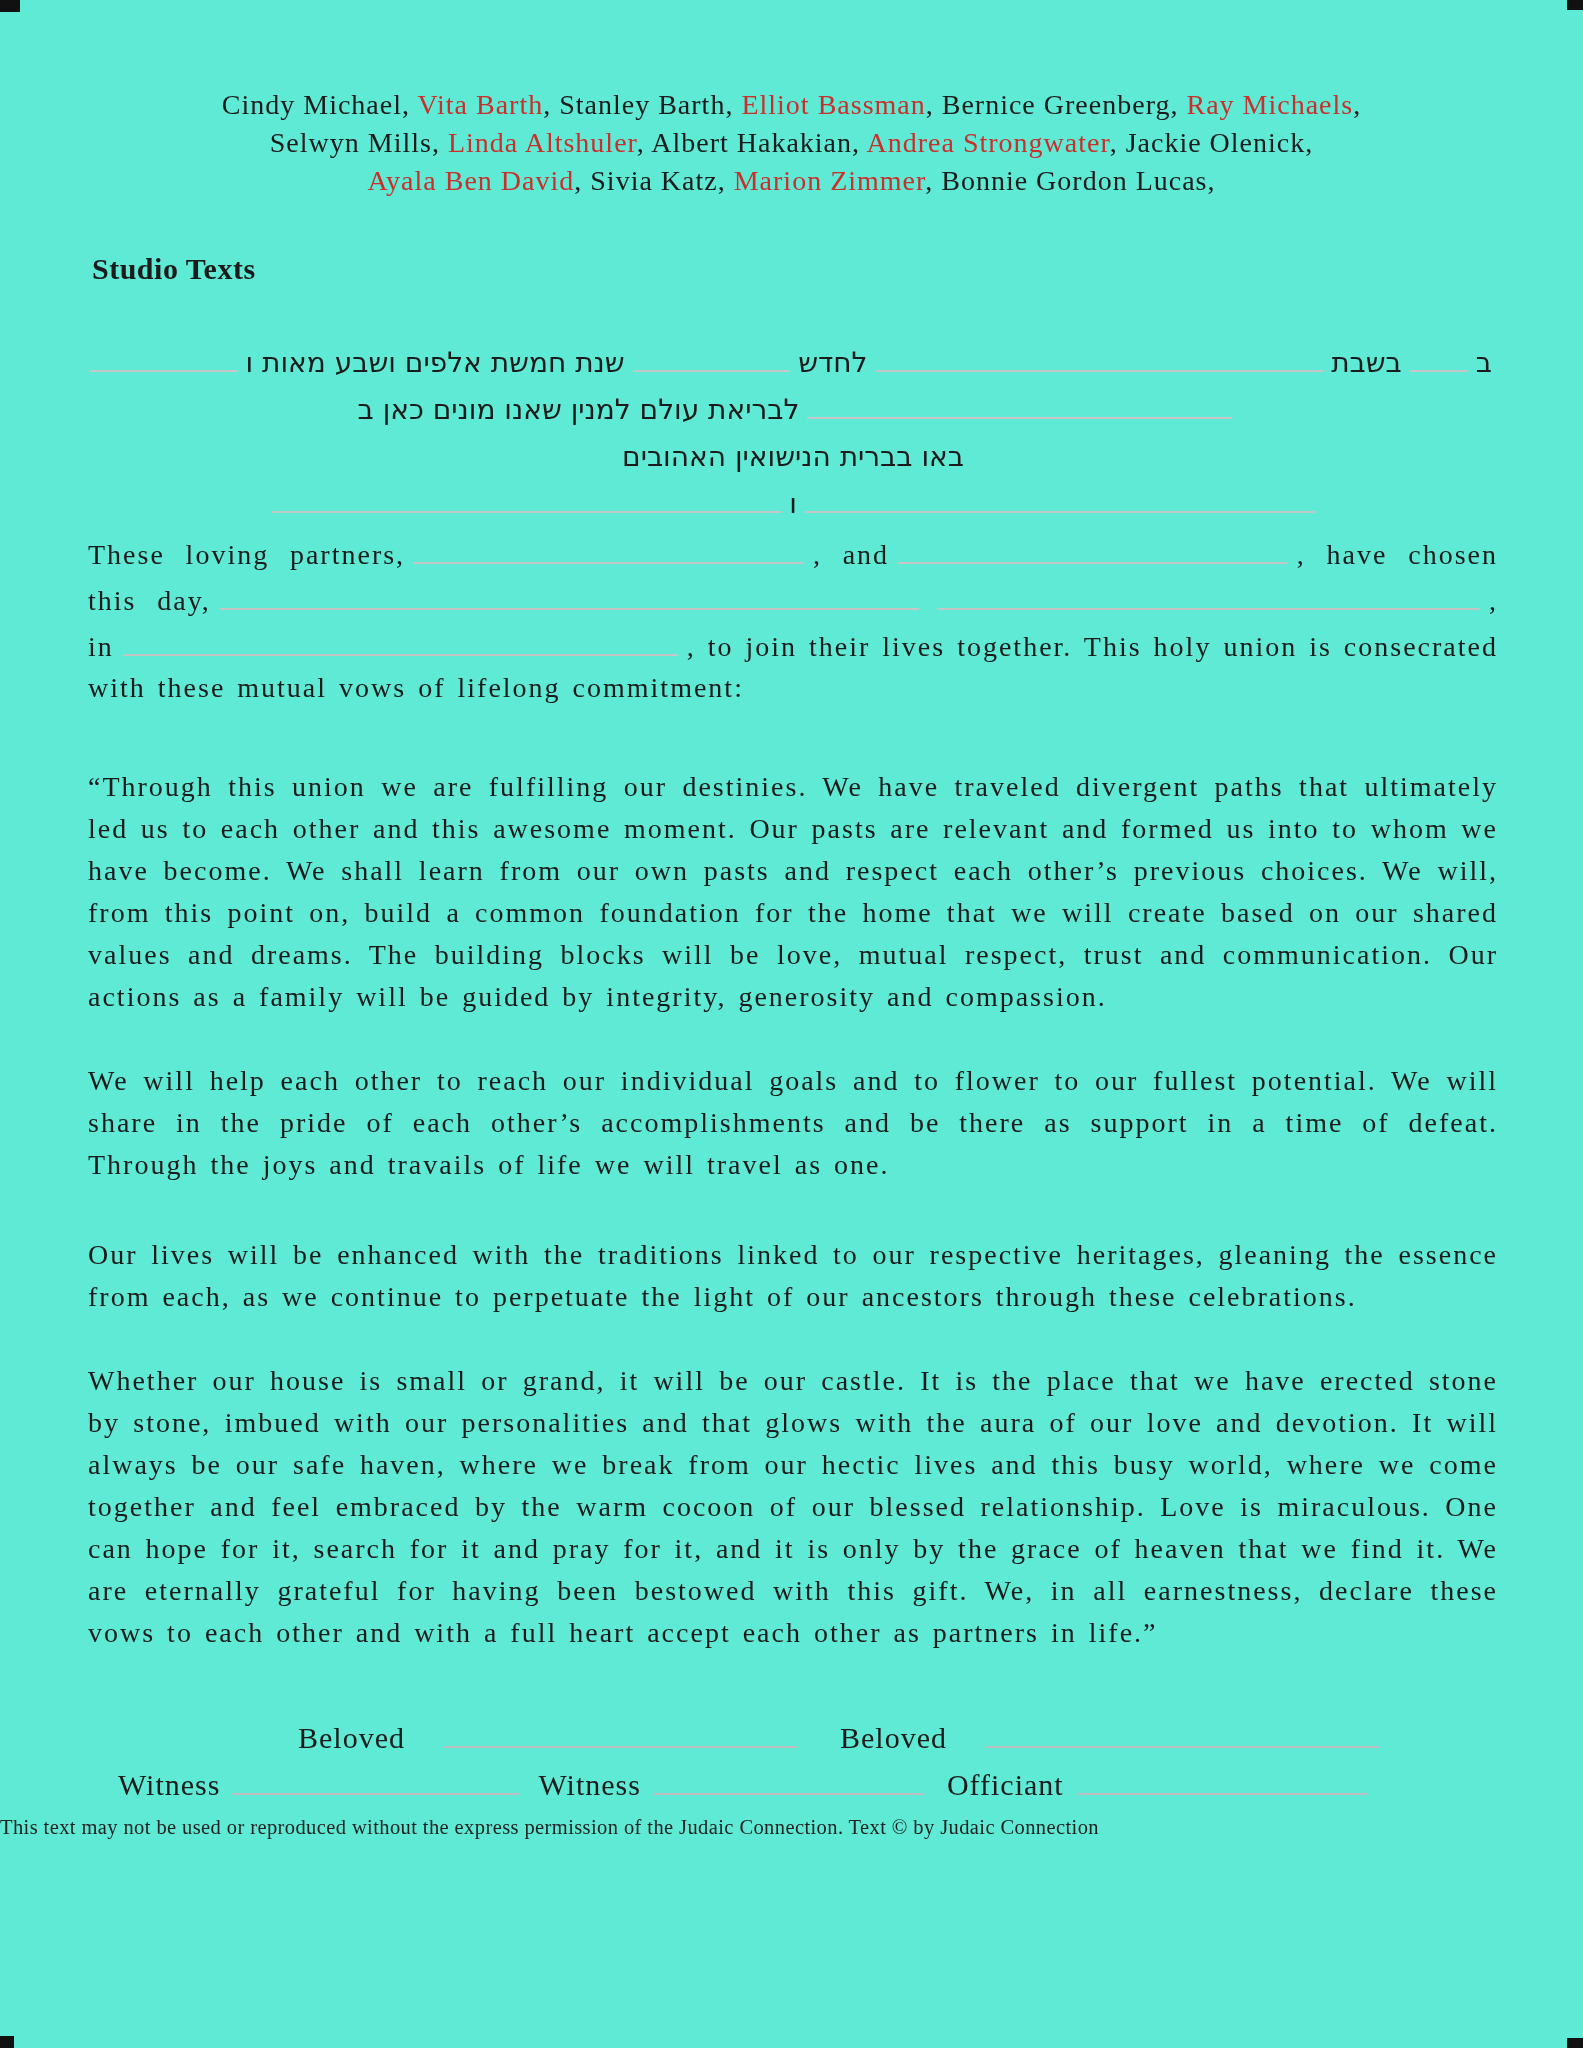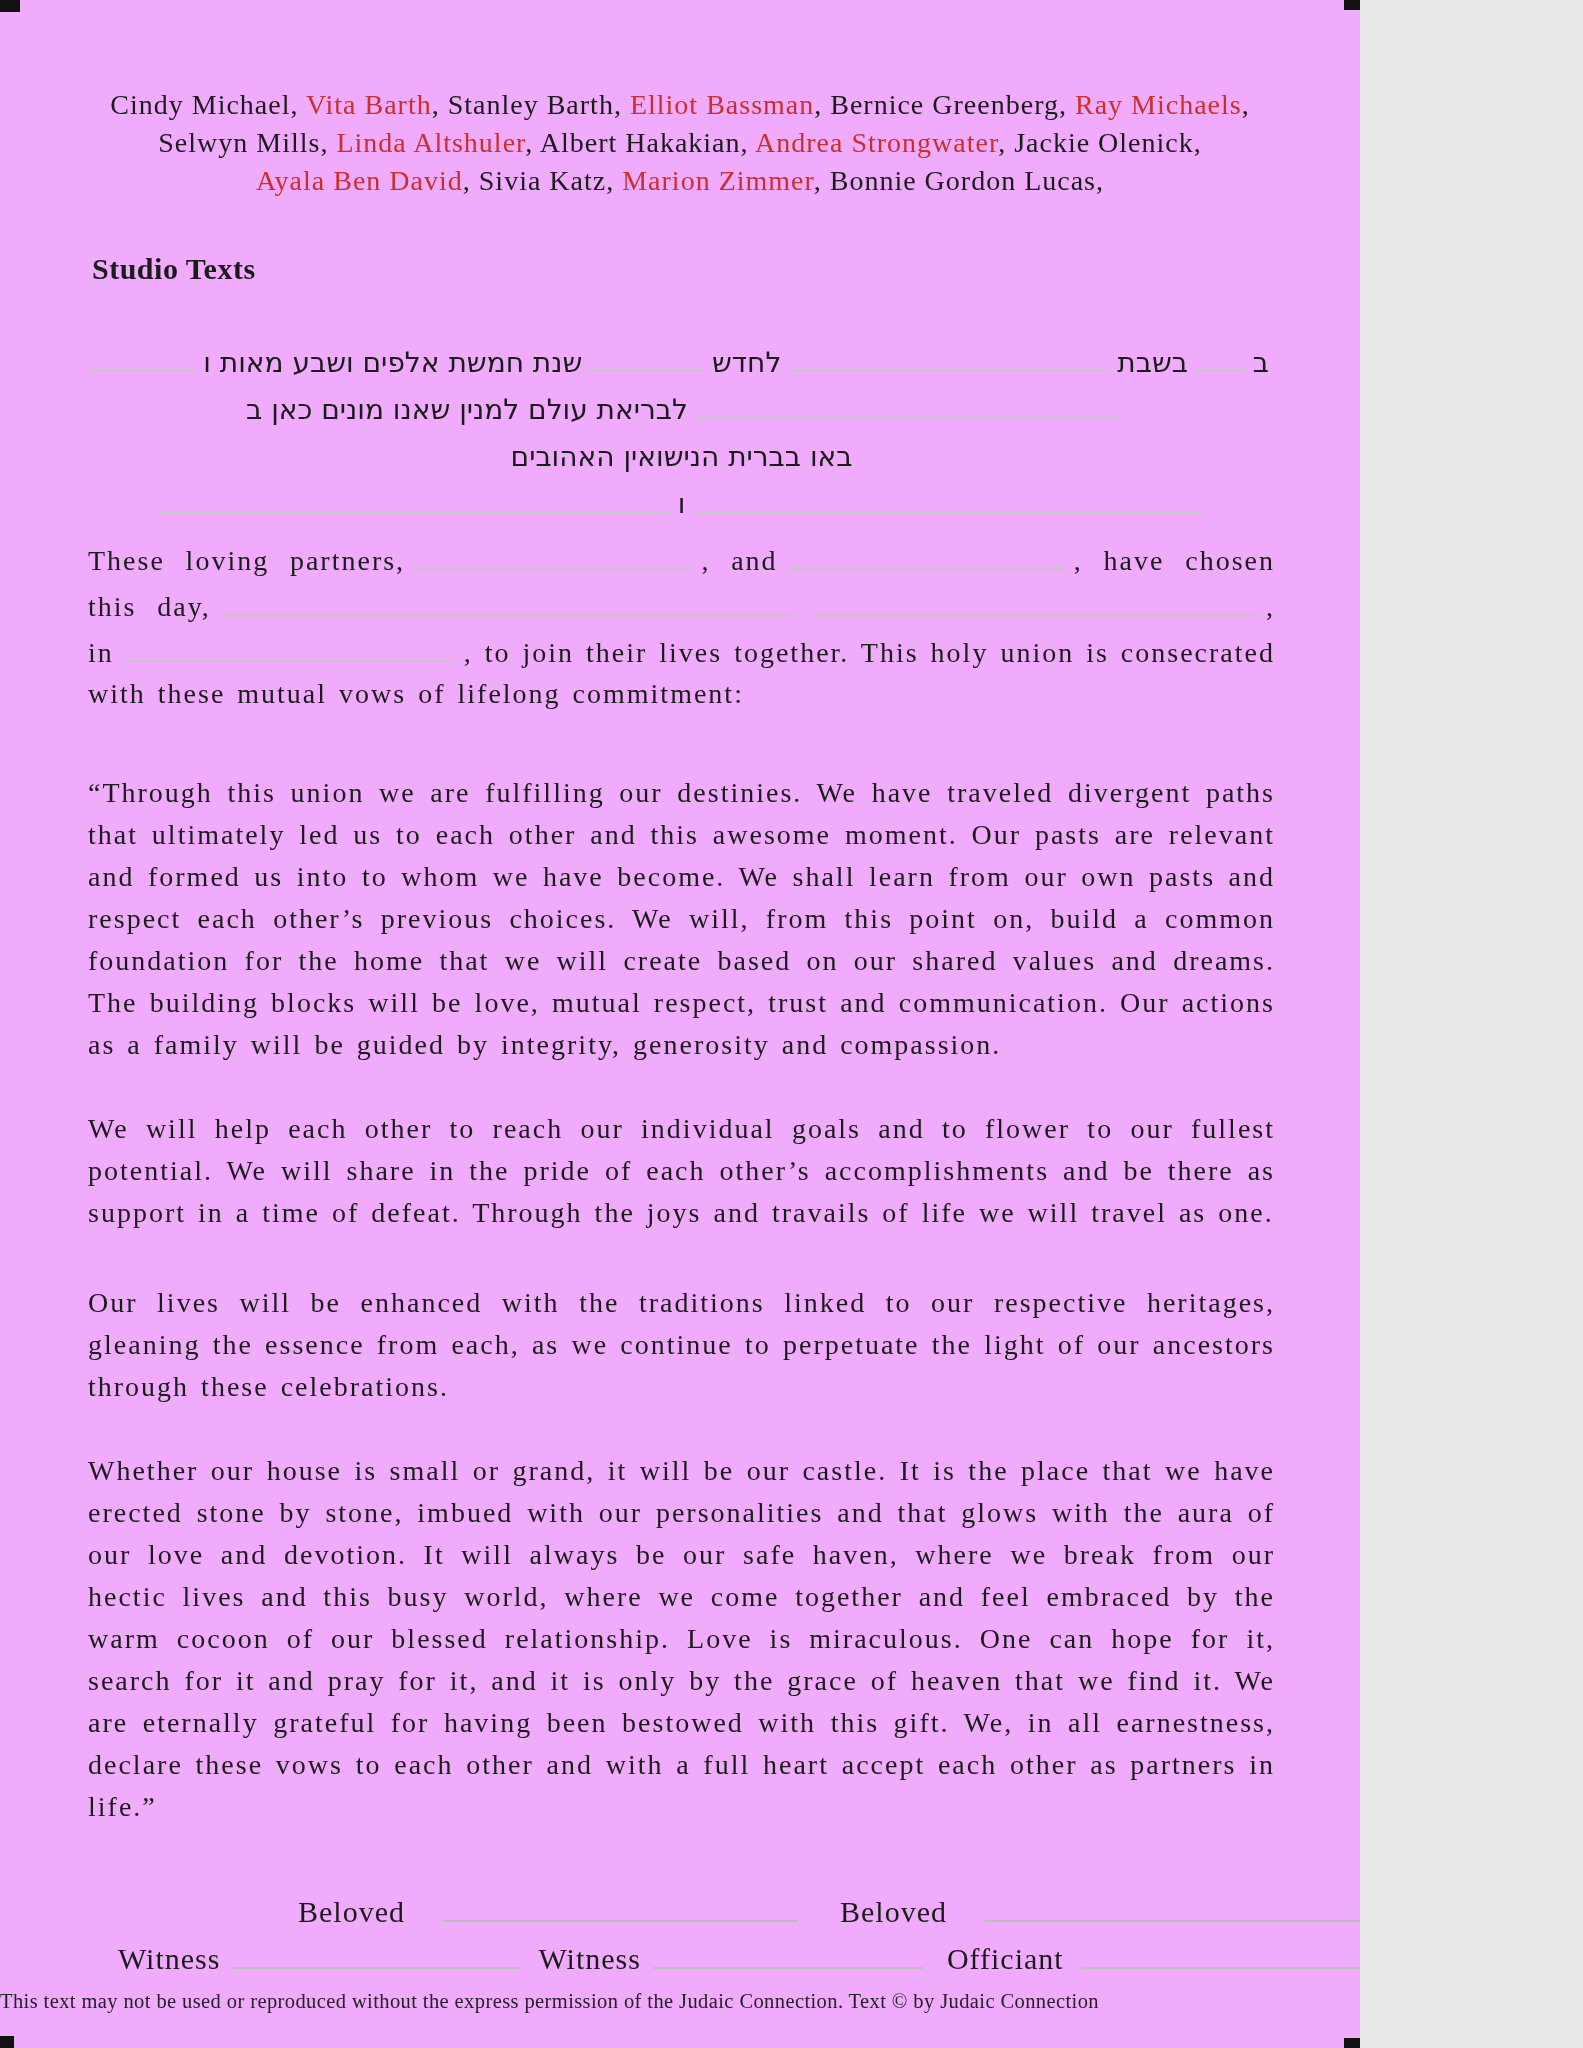--- a/index.html
+++ b/index.html
@@ -1,17 +1,17 @@
 <!DOCTYPE html>
 <html><head>
 <meta charset="utf-8">
 <style>
   html,body{margin:0;padding:0;background:#e8e8e8;}
   .page{
-    position:relative;width:1360px;height:2048px;background:#f0abfc;
+    position:relative;width:1583px;height:2048px;background:#5eead4;
     font-family:"Liberation Serif",serif;color:#1b1b1b;overflow:hidden;
   }
   .corner{position:absolute;background:#111;}
   .c-tl{left:0;top:0;width:20px;height:12px;}
   .c-tr{right:0;top:0;width:16px;height:10px;}
   .c-bl{left:0;bottom:0;width:14px;height:12px;}
   .c-br{right:0;bottom:0;width:16px;height:10px;}
 
   .names{margin:86px 70px 0 70px;text-align:center;font-size:28px;line-height:38px;letter-spacing:1px;}
   .red{color:#c9302c;}
@@ -77,21 +77,21 @@
   </div>
   <div class="heb hebc">
     <span class="ht" dir="rtl">באו בברית הנישואין האהובים</span>
   </div>
   <div class="heb hebc">
     <span class="bl" style="flex:0 0 510px;"></span>
     <span class="ht" dir="rtl">ו</span>
     <span class="bl" style="flex:0 0 510px;"></span>
   </div>
 
-  <div style="margin-top:6px;">
+  <div style="">
     <div class="vline">
       <span class="vtext ws1">These loving partners,</span>
       <span class="bl" style="flex:1 1 300px;"></span>
       <span class="vtext ws1">, and</span>
       <span class="bl" style="flex:1 1 300px;"></span>
       <span class="vtext ws1">, have chosen</span>
     </div>
     <div class="vline">
       <span class="vtext ws1">this day,</span>
       <span class="bl" style="flex:1.1 1 320px;"></span>

